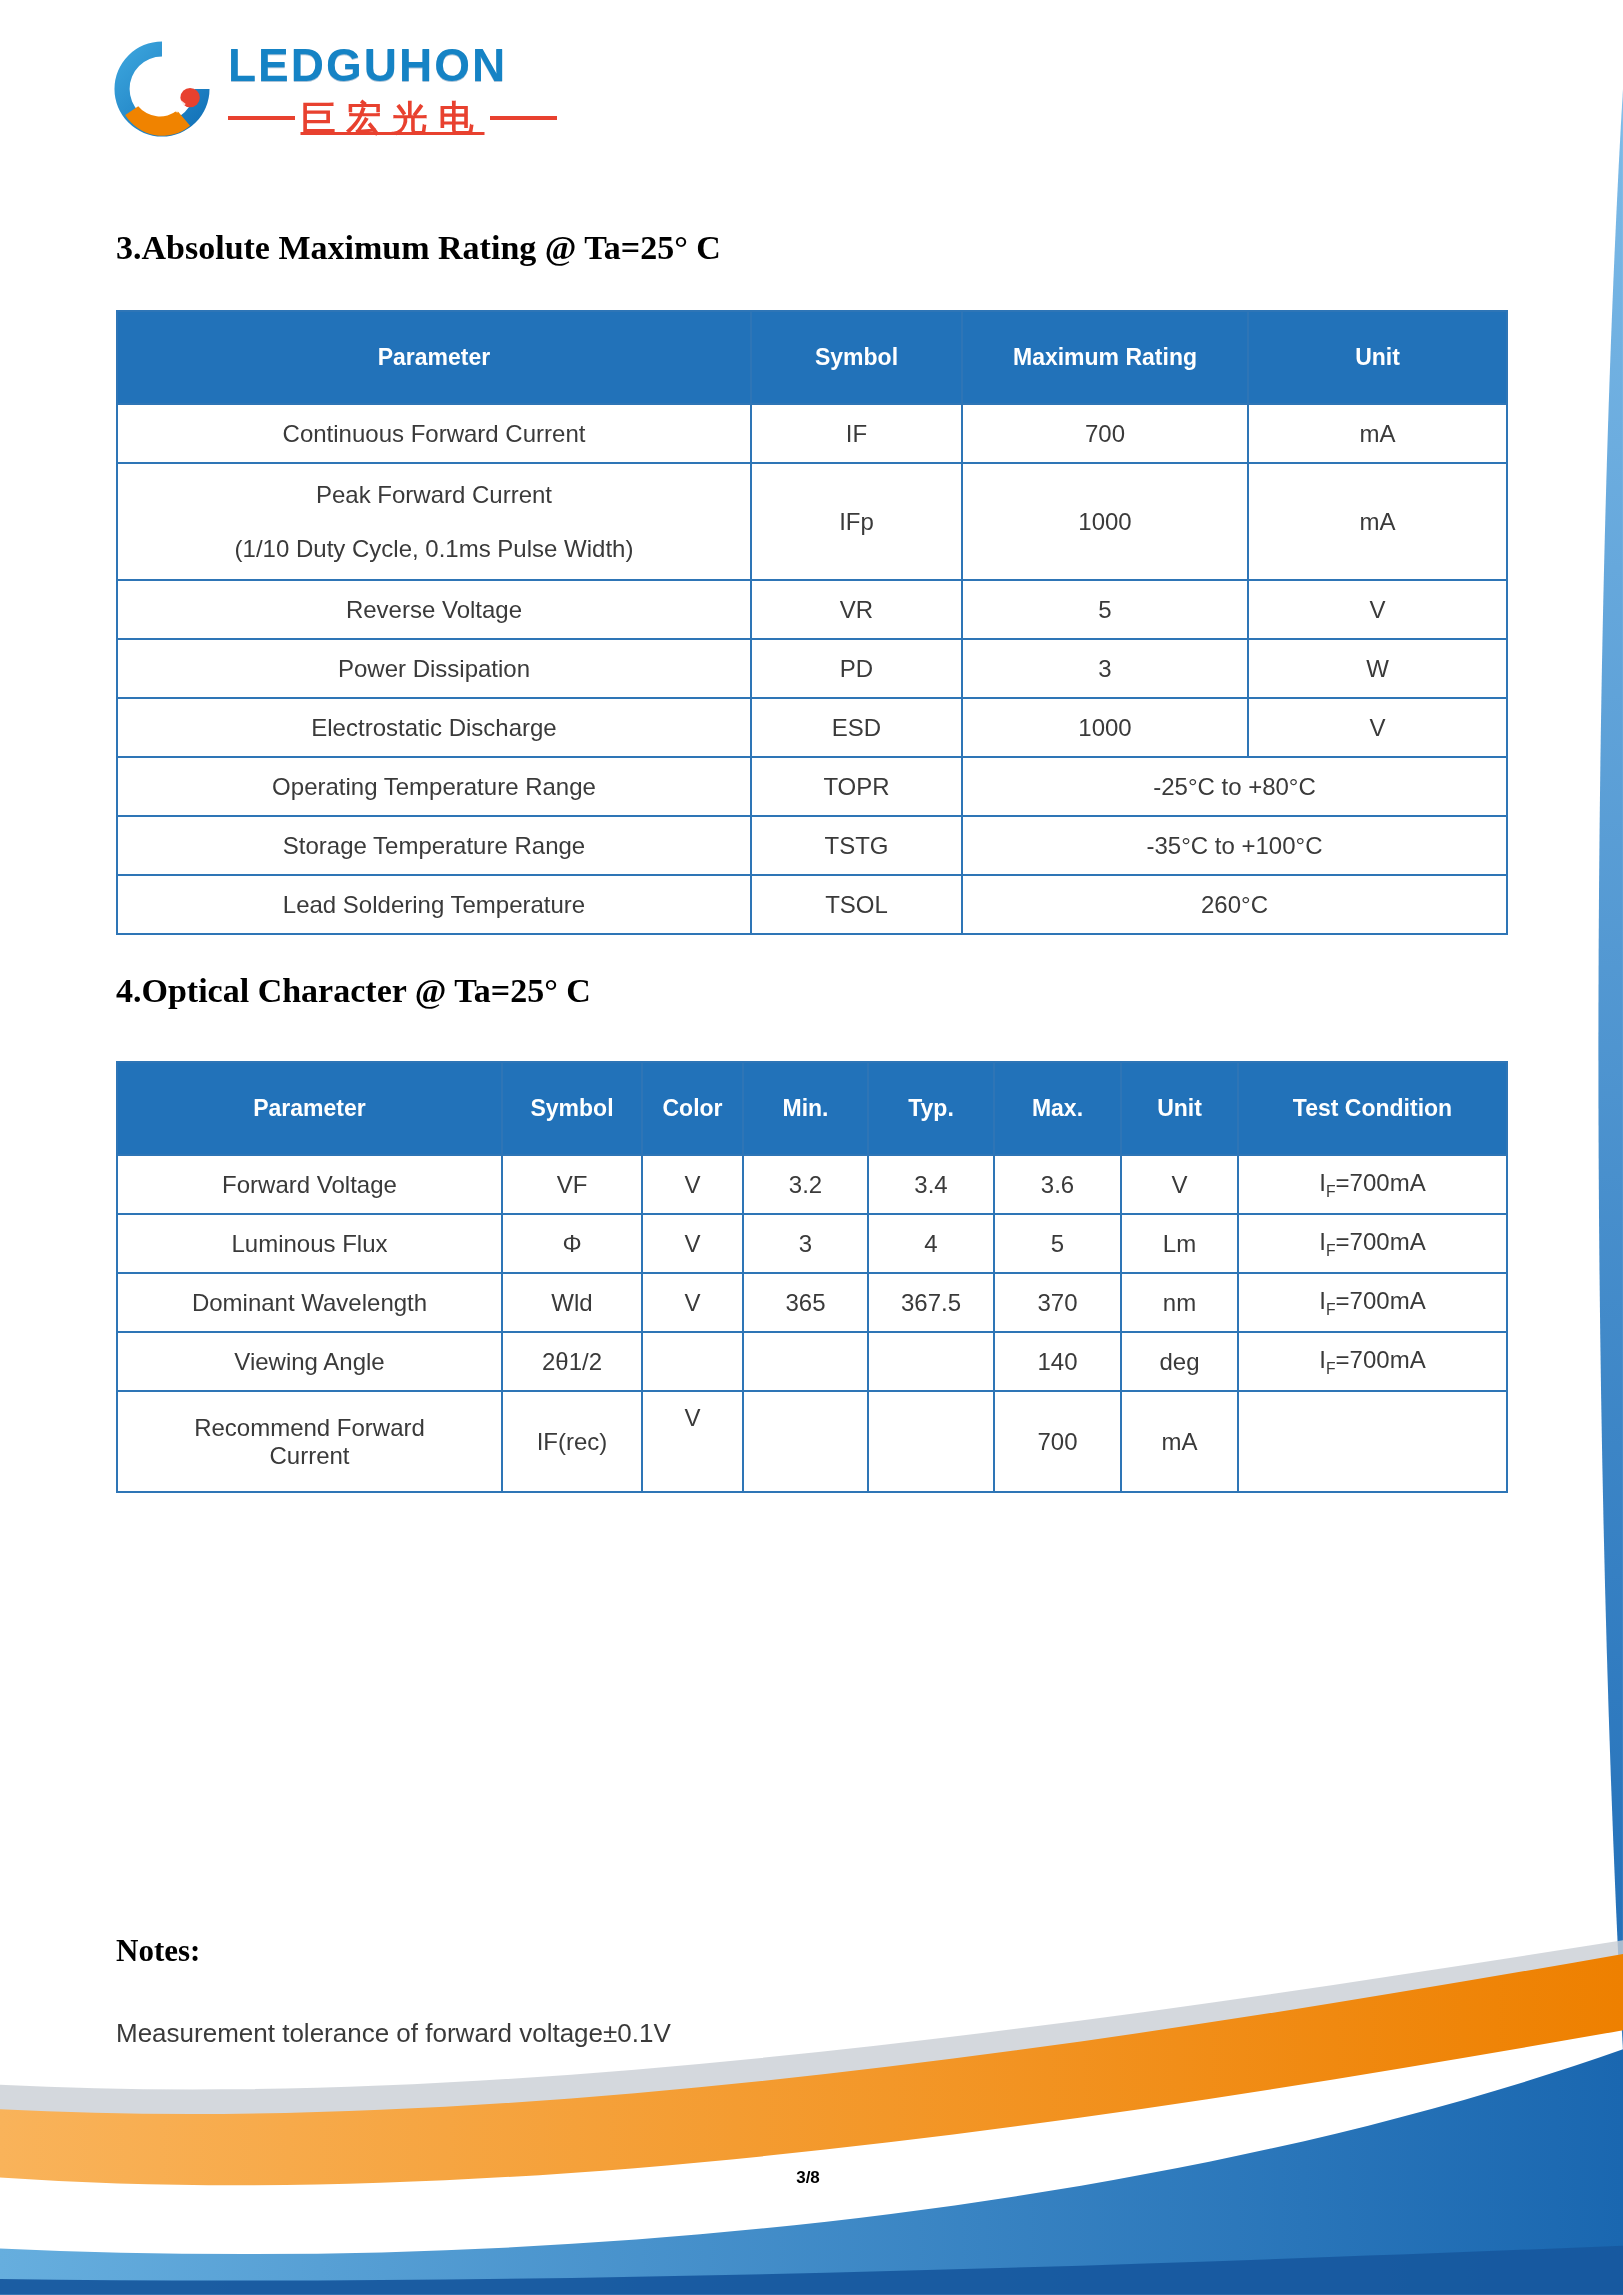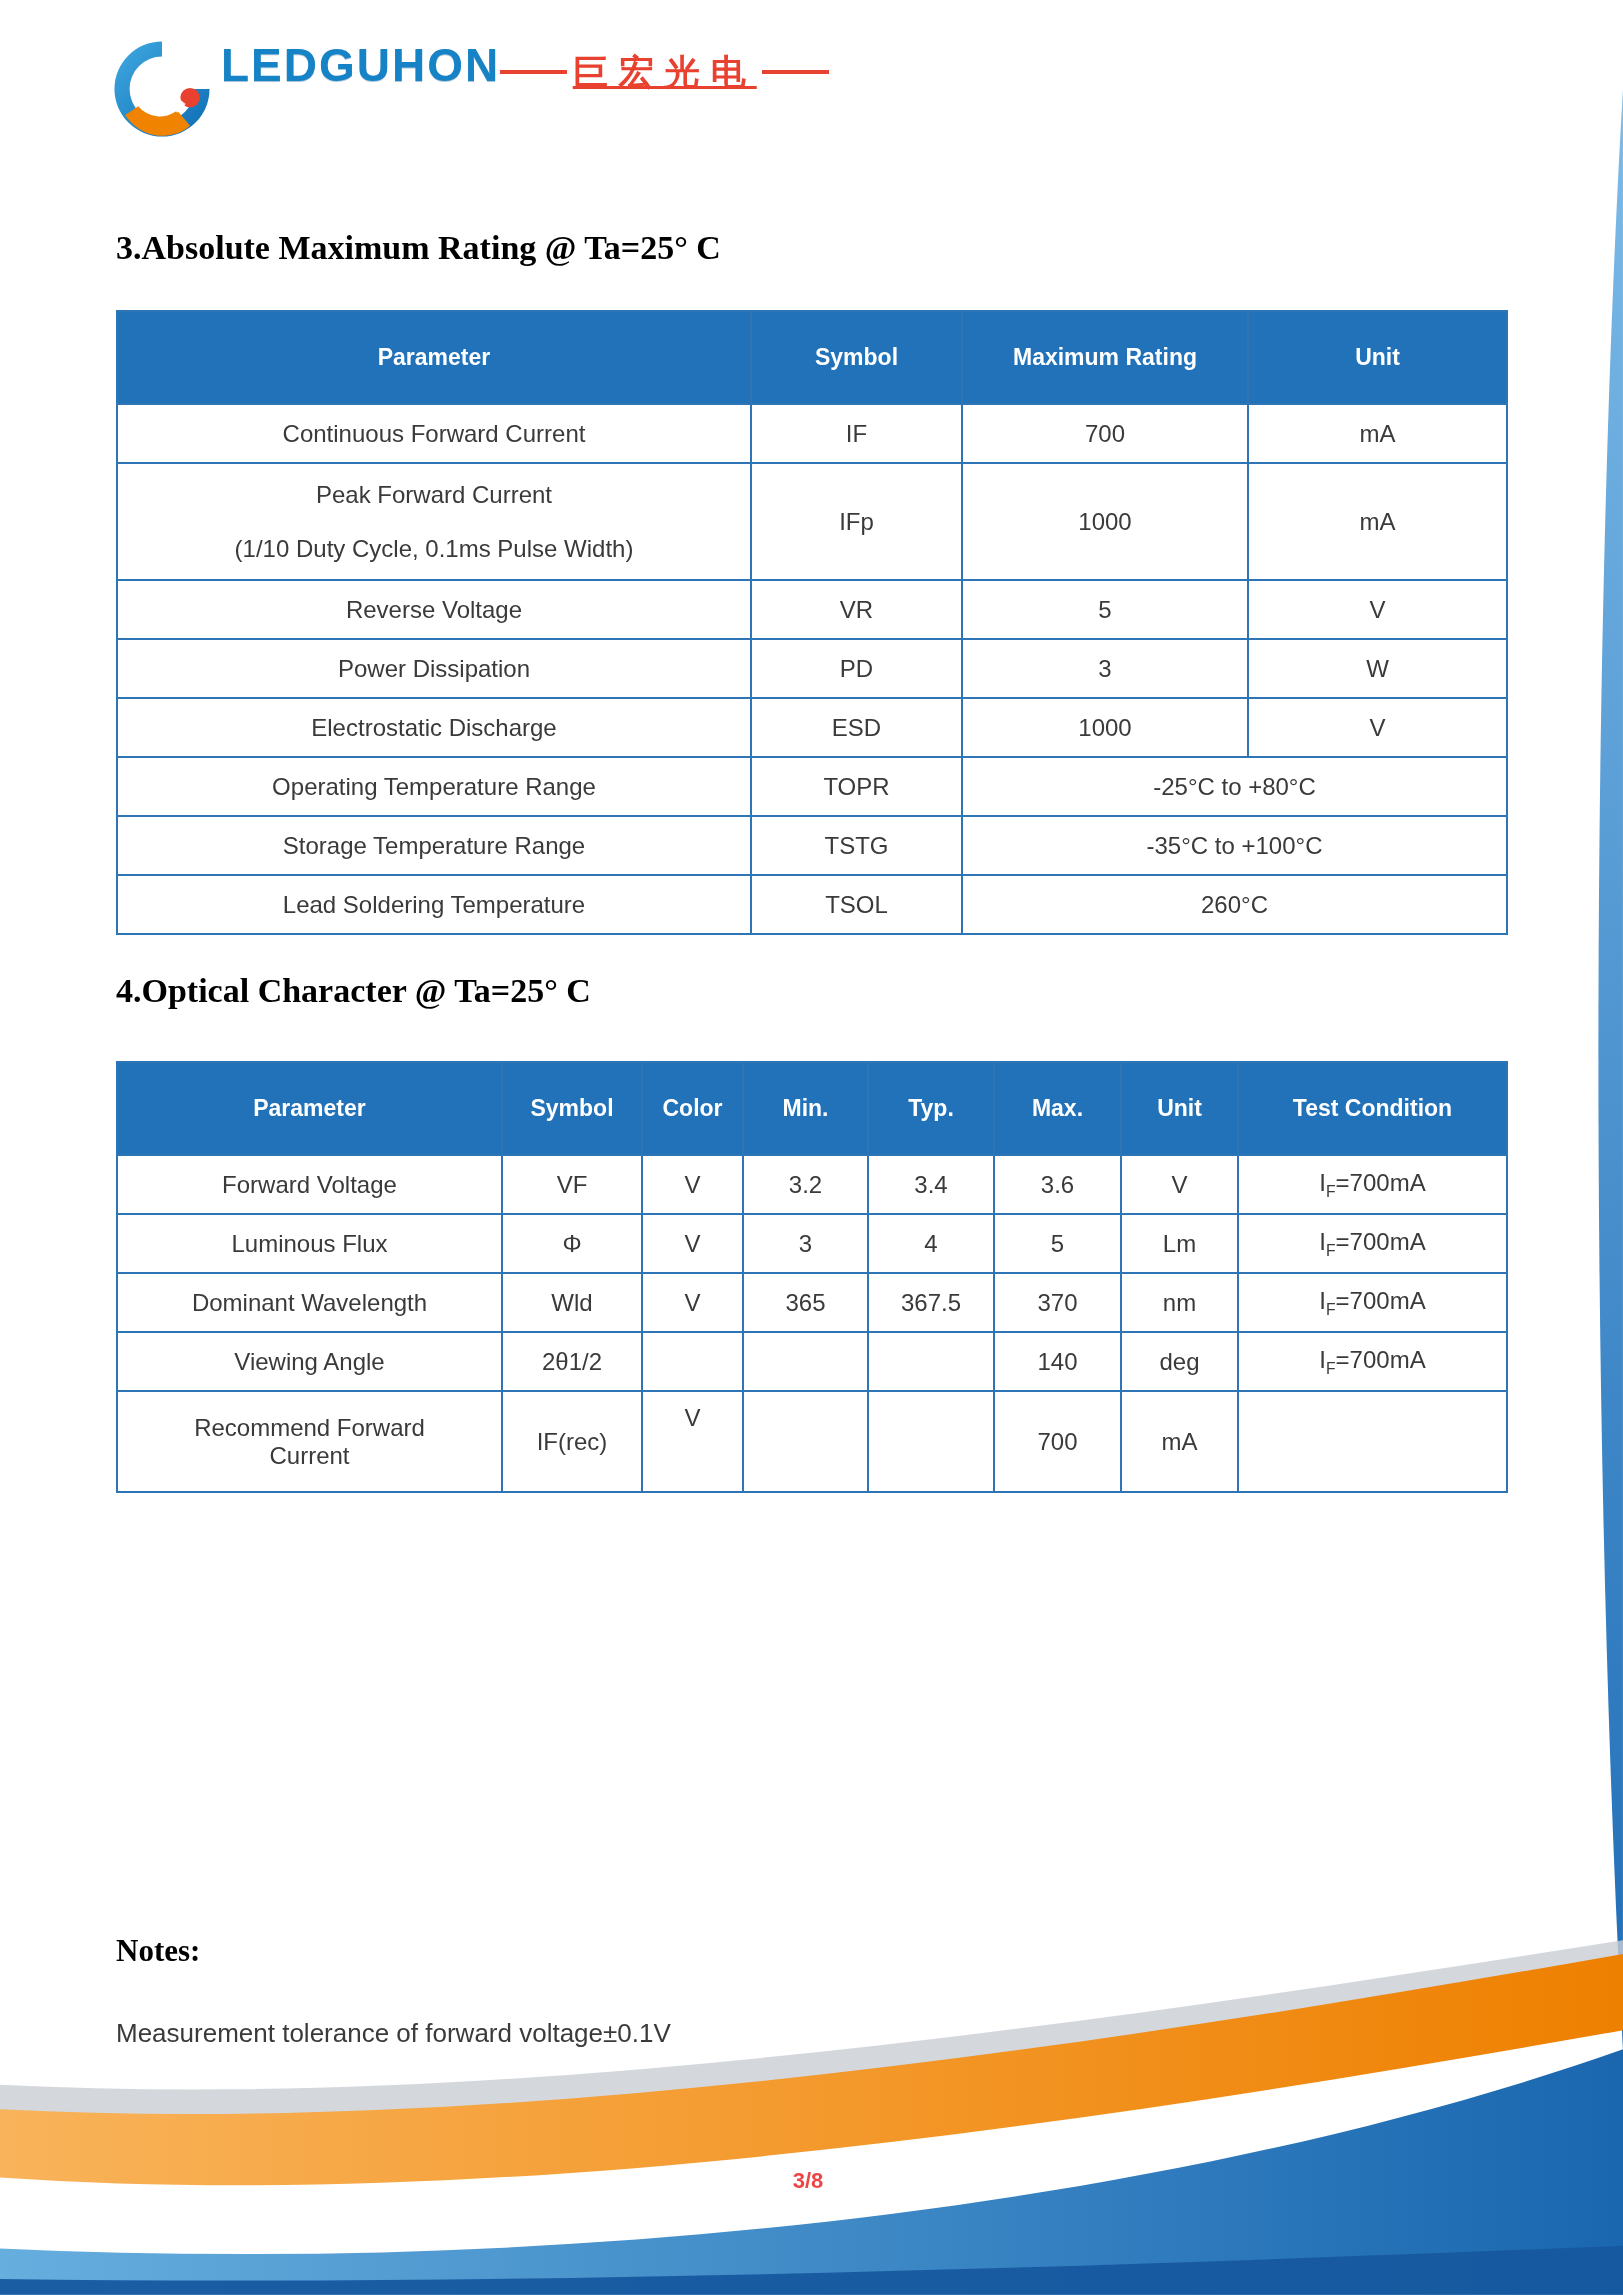--- a/index.html
+++ b/index.html
@@ -16,21 +16,21 @@
     --wave_orange:#ee8000;
     --wave_blue_light:#66aede;
     --wave_blue:#1a67b0;
     --wave_blue_dark:#17599f;
   }
   .deco{position:absolute;left:0;top:0;width:1623px;height:2295px;pointer-events:none;z-index:1;}
   .deco-bottom{position:absolute;left:0;bottom:0;width:1623px;height:355px;pointer-events:none;z-index:1;}
 
   .logo{position:absolute;left:108px;top:35px;display:flex;align-items:flex-start;z-index:2;}
   .logo-icon{width:108px;height:108px;flex:0 0 auto;}
-  .logo-text{margin-left:5px;display:flex;flex-direction:row;margin-top:6.8px;justify-content:flex-end;}
+  .logo-text{margin-left:12px;display:flex;flex-direction:column;margin-top:6.8px;justify-content:flex-end;}
   .brand{font-size:46px;font-weight:bold;letter-spacing:2px;color:var(--brand_blue);line-height:1.0;
          text-shadow:0 1.4px 0 rgba(13,82,140,.35);}
   .cn-line{display:flex;align-items:center;color:var(--brand_red);margin-top:6.8px;}
   .cn-line .dash{height:4.1px;background:var(--brand_red);width:67px;}
   .cn{font-size:35px;font-weight:bold;letter-spacing:11px;margin:0 5.5px;white-space:nowrap;text-decoration:underline;}
 
   .sec-title{position:absolute;left:116px;font-family:"Liberation Serif",serif;font-weight:bold;
              font-size:34px;color:#000;z-index:2;}
   #sec3-title{top:229px;}
   #sec4-title{top:972px;}
@@ -46,21 +46,21 @@
   tr.r-tall2{height:101px;}
   .two-line div + div{margin-top:26px;}
   .wrap-narrow{max-width:252px;margin:8px auto;}
   sub.tcsub{font-size:15.7px;}
 
   .notes-title{position:absolute;left:116px;top:1933px;font-family:"Liberation Serif",serif;
                font-weight:bold;font-size:31px;color:#000;z-index:2;}
   .notes-body{position:absolute;left:116px;top:2018px;font-size:26px;color:#3a3a3a;z-index:2;}
 
   .page-num{position:absolute;left:0;top:2168px;width:1616px;text-align:center;
-            font-size:22px;font-weight:bold;color:#ef4444;z-index:5;}
+            font-size:17px;font-weight:bold;color:#000000;z-index:5;}
 </style>
 </head>
 <body>
 
 <svg class="deco" viewBox="0 0 2381 3367" xmlns="http://www.w3.org/2000/svg">
   <defs>
     <linearGradient id="stripeG" x1="0" y1="0" x2="0" y2="1">
       <stop offset="0" stop-color="#7dbbe8"></stop>
       <stop offset="1" stop-color="#1f6db7"></stop>
     </linearGradient>

